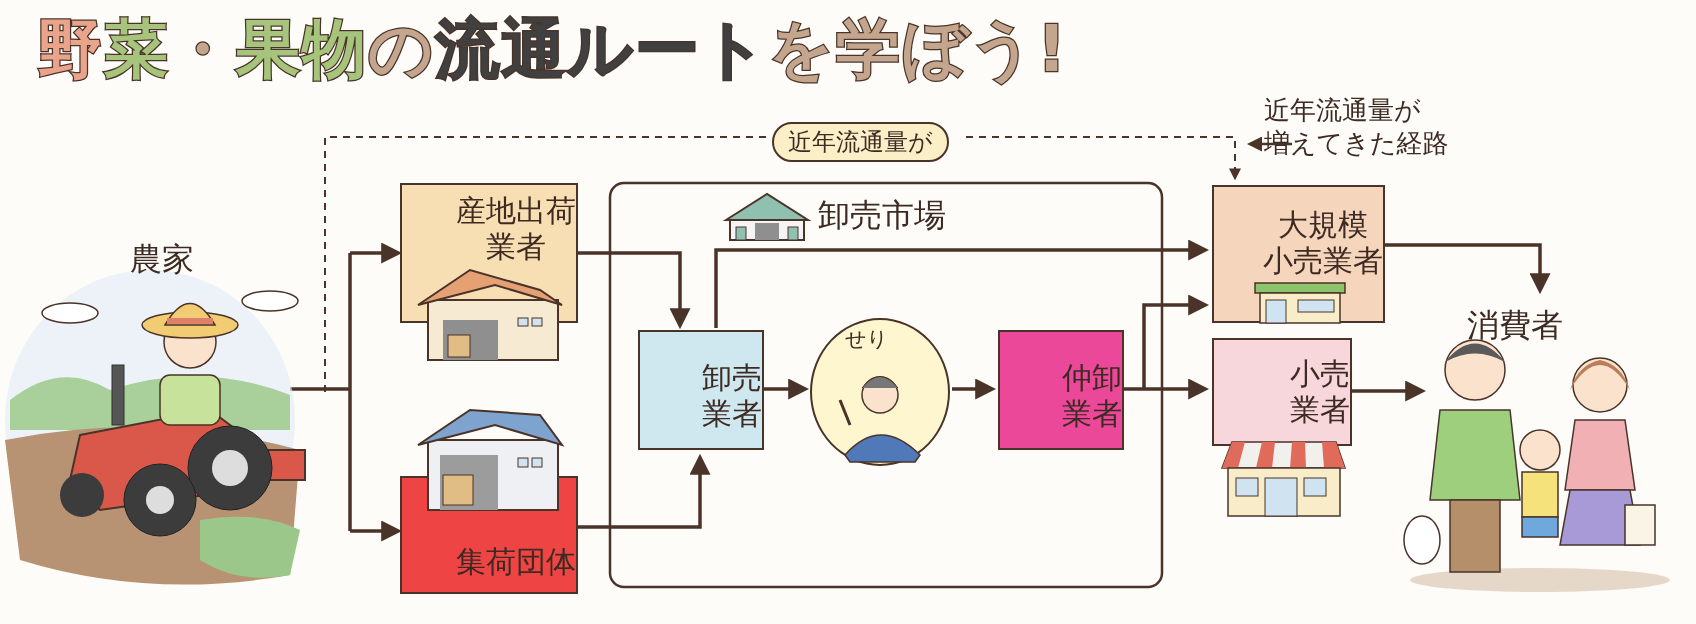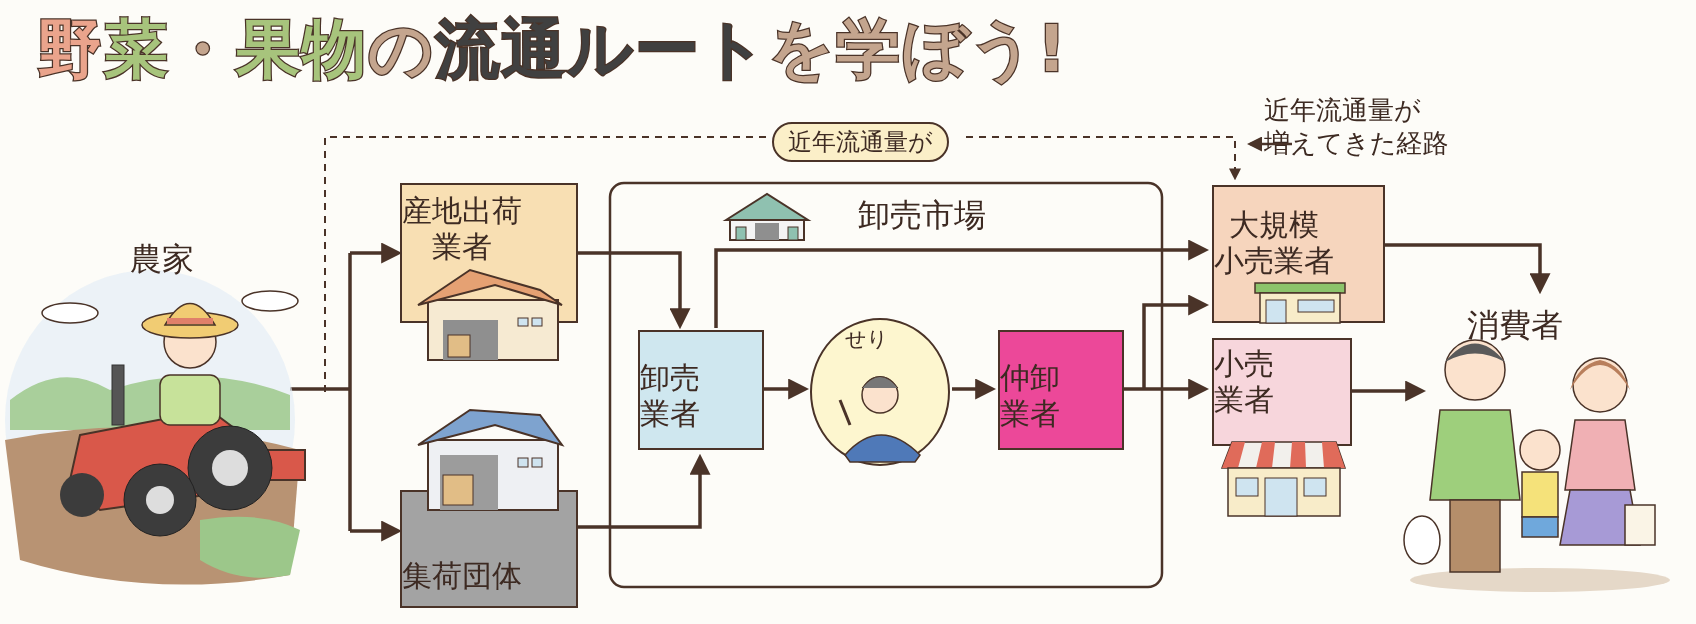--- a/index.html
+++ b/index.html
@@ -22,41 +22,41 @@
   .c-pink { color: #eaa48c; }
   .c-green { color: #a7c47c; }
   .c-brown { color: #c4a58e; }
   .c-rose { color: #404040; margin-top: 25px; }
 
   svg#flow { position: absolute; left: 0; top: 0; }
 
   .box {
     position: absolute; box-sizing: border-box;
     border: 2.5px solid #4a3328;
-    display: flex; flex-direction: column; align-items: flex-start;
+    display: flex; flex-direction: column; align-items: flex-end;
     font-size: 30px; line-height: 1.2; text-align: center;
     color: #3d2a22;
   }
   .box .lbl { white-space: pre-line; margin-top: 8px; }
   .box.center { justify-content: center; }
   .box.center .lbl { margin-top: 12px; }
 
   .pill {
     position: absolute; left: 772px; top: 122px;
     padding: 2px 14px; border: 2.5px solid #4a3328; border-radius: 22px;
     background: #fbefc8; font-size: 24px; white-space: nowrap;
   }
   .note {
     position: absolute; left: 1264px; top: 94px;
     font-size: 26px; line-height: 1.28; white-space: pre-line;
   }
   .lbl-plain { position: absolute; font-size: 32px; white-space: nowrap; }
 
   .market-label {
-    position: absolute; left: 818px; top: 194px; font-size: 32px; white-space: nowrap; margin-left: 40px;
+    position: absolute; left: 818px; top: 194px; font-size: 32px; white-space: nowrap;
   }
   .seri-circle {
     position: absolute; left: 810px; top: 318px; width: 140px; height: 148px;
     border: 2.5px solid #4a3328; border-radius: 50%;
     background: #fdf6cf; box-sizing: border-box;
   }
   .seri-text { position: absolute; left: 845px; top: 325px; font-size: 21px; }
 </style>
 </head>
 <body>
@@ -195,21 +195,21 @@
 
 <div class="pill">近年流通量が</div>
 <div class="note">近年流通量が
 増えてきた経路</div>
 
 <div class="box" style="left:400px;top:183px;width:178px;height:140px;background:#f8dfb3;z-index:-1">
   <div class="lbl">産地出荷
 業者</div>
 </div>
 
-<div class="box" style="left:400px;top:490px;width:178px;height:118px;background:#a3a3a3;justify-content:flex-end;z-index:-1">
+<div class="box" style="left:400px;top:476px;width:178px;height:118px;background:#ef4444;justify-content:flex-end;z-index:-1">
   <div class="lbl" style="margin:0 0 12px 0">集荷団体</div>
 </div>
 
 <div class="market-label">卸売市場</div>
 
 <div class="box center" style="left:638px;top:330px;width:126px;height:120px;background:#cfe7ef">
   <div class="lbl">卸売
 業者</div>
 </div>
 
@@ -220,17 +220,17 @@
   <div class="lbl">仲卸
 業者</div>
 </div>
 
 <div class="box" style="left:1212px;top:185px;width:173px;height:138px;background:#f6d5bd;z-index:-1">
   <div class="lbl" style="margin-top:20px">大規模
 小売業者</div>
 </div>
 
 <div class="box" style="left:1212px;top:338px;width:140px;height:108px;background:#f7d6dc;z-index:-1">
-  <div class="lbl" style="margin-top:6px">小売
+  <div class="lbl" style="margin-top:16px">小売
 業者</div>
 </div>
 
 <div class="lbl-plain" style="left:1467px;top:304px;font-family:Liberation Serif, serif;">消費者</div>
 
 </body></html>

